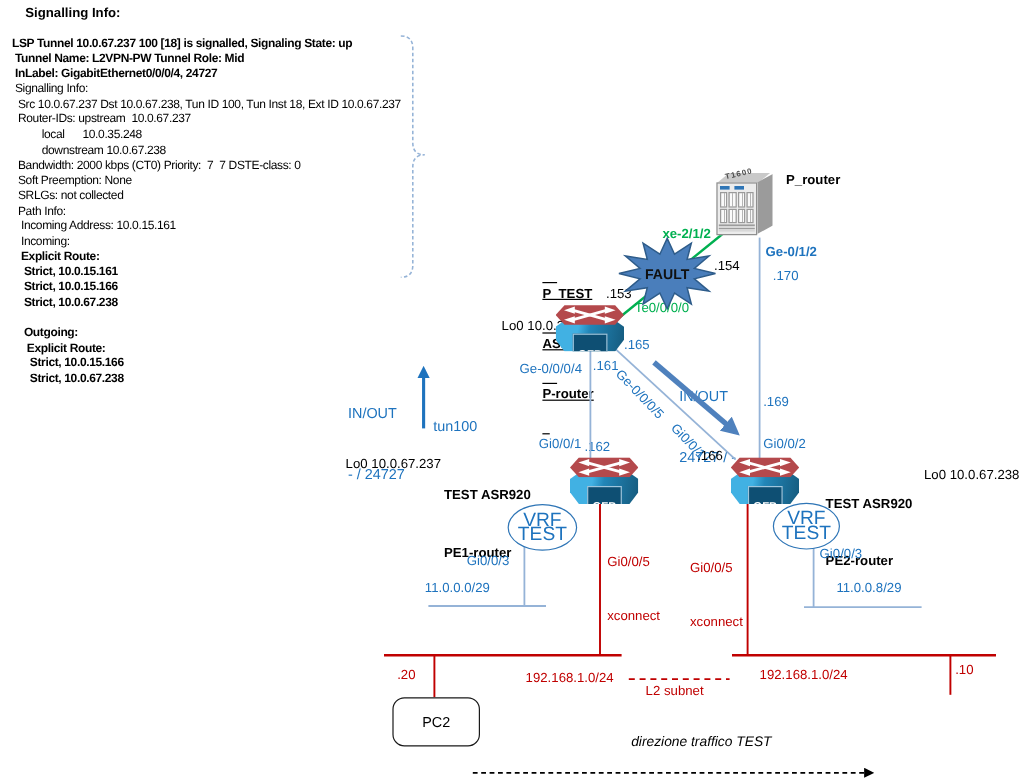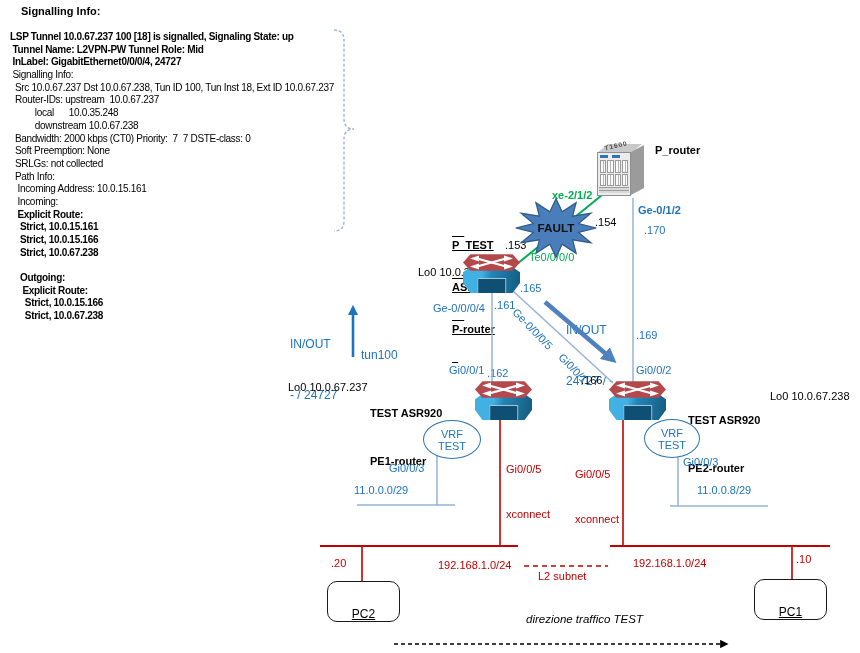--- a/index.html
+++ b/index.html
@@ -40,26 +40,26 @@
            border:1px solid #8f8f8f;box-sizing:border-box;}
   .t-chip{position:absolute;width:8px;height:3px;background:#2E75B6;top:2px;}
   .t-slots{position:absolute;left:2px;top:7px;width:28px;height:26px;display:grid;
            grid-template-columns:repeat(4,1fr);grid-template-rows:1fr 1fr;gap:1px;}
   .t-slot{background:repeating-linear-gradient(90deg,#fafafa 0 2px,#b5b5b5 2px 3px);
           border:1px solid #9a9a9a;}
   .t-base{position:absolute;left:1px;bottom:2px;width:30px;height:6px;
           background:repeating-linear-gradient(0deg,#d8d8d8 0 2px,#9c9c9c 2px 3px);}
   
   .vrf{position:absolute;border:1.5px solid #2E75B6;border-radius:50%;background:#fff;
-       color:#1E73BE;font-size:11px;line-height:12px;text-align:center;
+       color:#1E73BE;font-size:16px;line-height:12px;text-align:center;
        display:flex;flex-direction:column;justify-content:center;z-index:4;}
   
   .pc{position:absolute;width:71px;height:39px;border:1.6px solid #1a1a1a;border-radius:10px;
-      background:#fff;display:flex;align-items:flex-end;justify-content:center;
-      font-size:12px;color:#000;z-index:4;text-decoration:underline;}
+      background:#fff;display:flex;align-items:center;justify-content:center;
+      font-size:12px;color:#000;z-index:4;}
   
   .wires{position:absolute;left:0;top:0;z-index:1;}
   .fault-star{position:absolute;left:513px;top:197px;z-index:5;}
 </style>
 </head>
 <body>
 
 <div class="canvas">
 
   <svg class="wires" width="860" height="653">
@@ -269,19 +269,16 @@
 
   <div class="lbl red" style="left:331px;top:557px;">.20</div>
   <div class="lbl red" style="left:438px;top:559px;">192.168.1.0/24</div>
   <div class="lbl red" style="left:633px;top:557px;">192.168.1.0/24</div>
   <div class="lbl red" style="left:796px;top:553px;">.10</div>
   <div class="lbl red" style="left:538px;top:570px;">L2 subnet</div>
 
   <div class="pc" style="left:327px;top:581px;">
     <span>PC2</span>
   </div>
-  <div class="pc" style="left:754px;top:579px;">
-    <span>PC1</span>
-  </div>
 
   <div class="lbl it" style="left:526px;top:613px;font-size:11.5px;">direzione traffico TEST</div>
 
 </div>
 
 </body></html>

